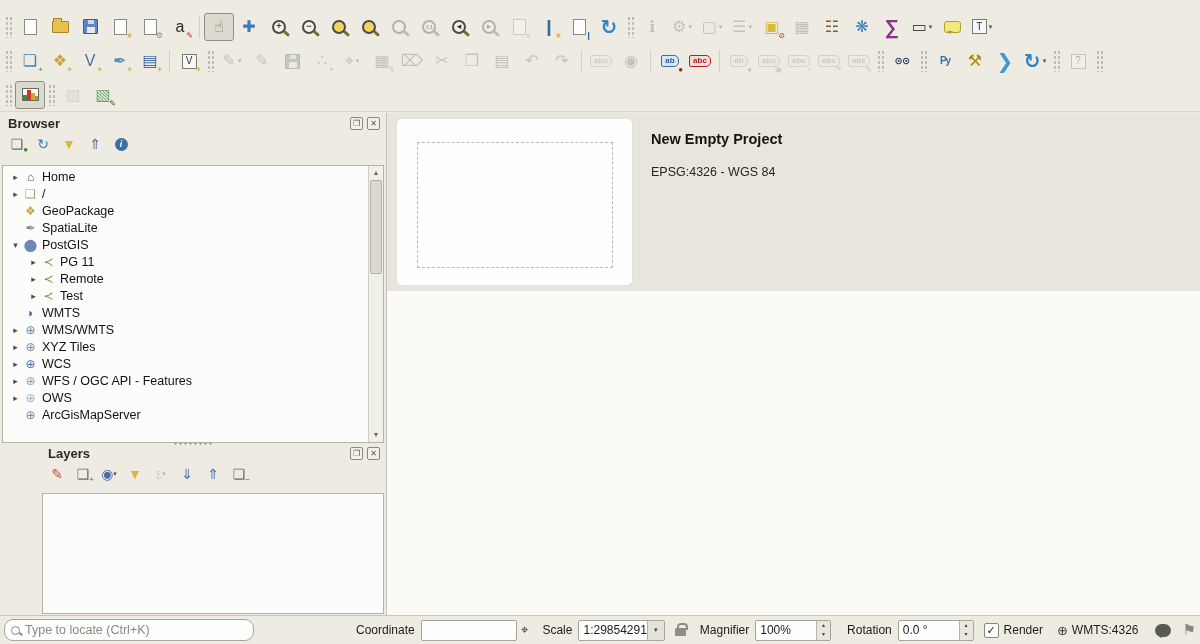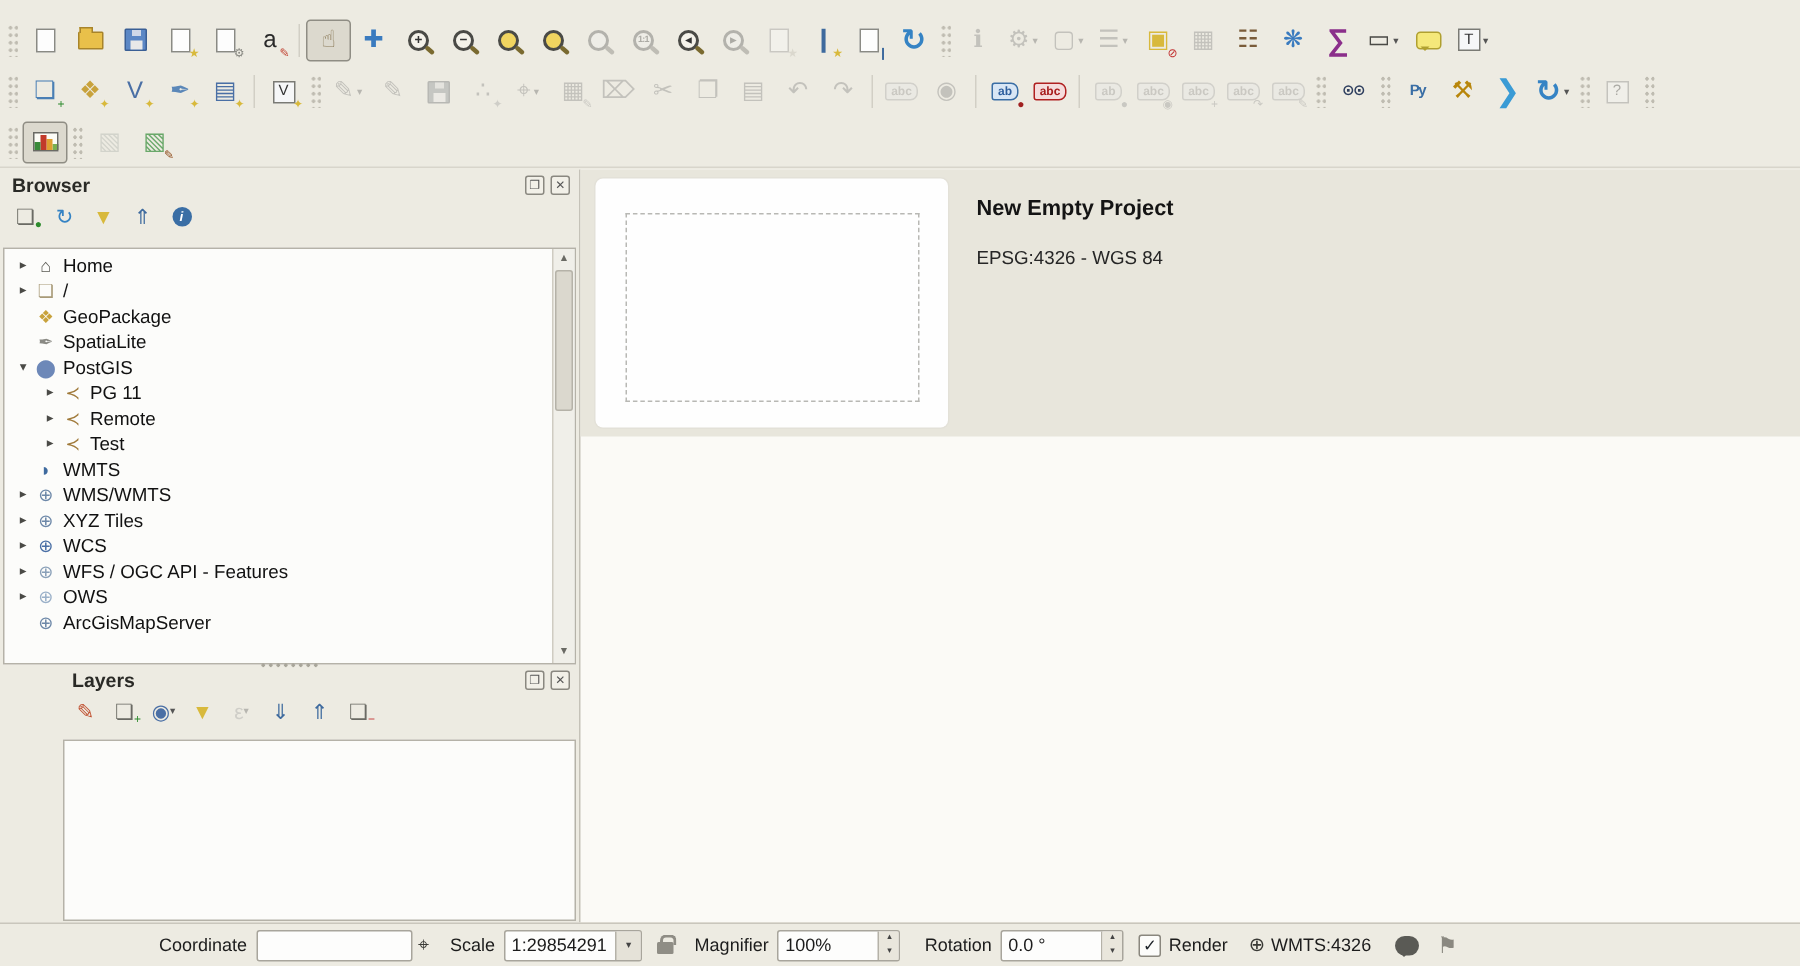--- a/index.html
+++ b/index.html
@@ -649,20 +649,24 @@
     <div class="tpl-row">
       <div class="thumb">
         <div class="thumb-dash"></div>
       </div>
       <div class="tpl-title">New Empty Project</div>
       <div class="tpl-crs">EPSG:4326 - WGS 84</div>
     </div>
   </div>
 
   <div class="statusbar">
+    <div class="locator">
+      <span class="loc-mag"></span>
+      <input type="text" placeholder="Type to locate (Ctrl+K)" style="">
+    </div>
     <span class="sb-label" style="margin-left:102px;">Coordinate</span>
     <div class="sb-input coord-input">
       <input type="text" value="" style="">
     </div>
     <span class="sb-icon">⌖</span>
     <span class="sb-label">Scale</span>
     <div class="sb-input combo">
       <span class="val">1:29854291</span>
       <span class="combo-dd">▾</span>
     </div>

